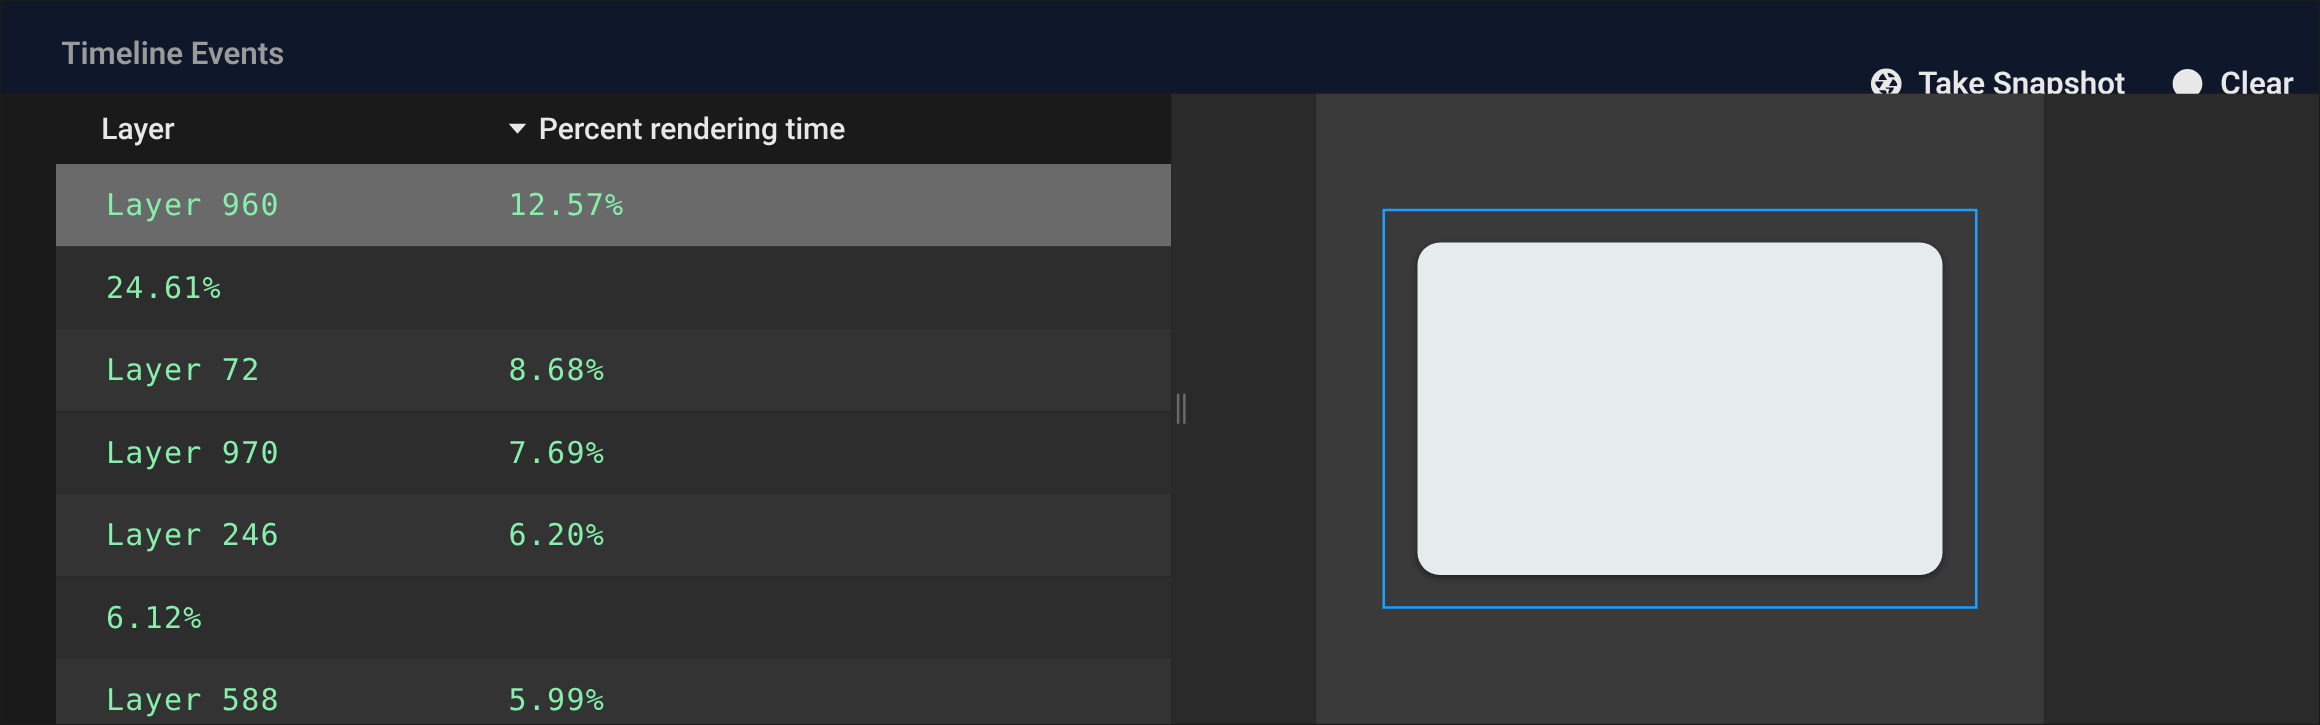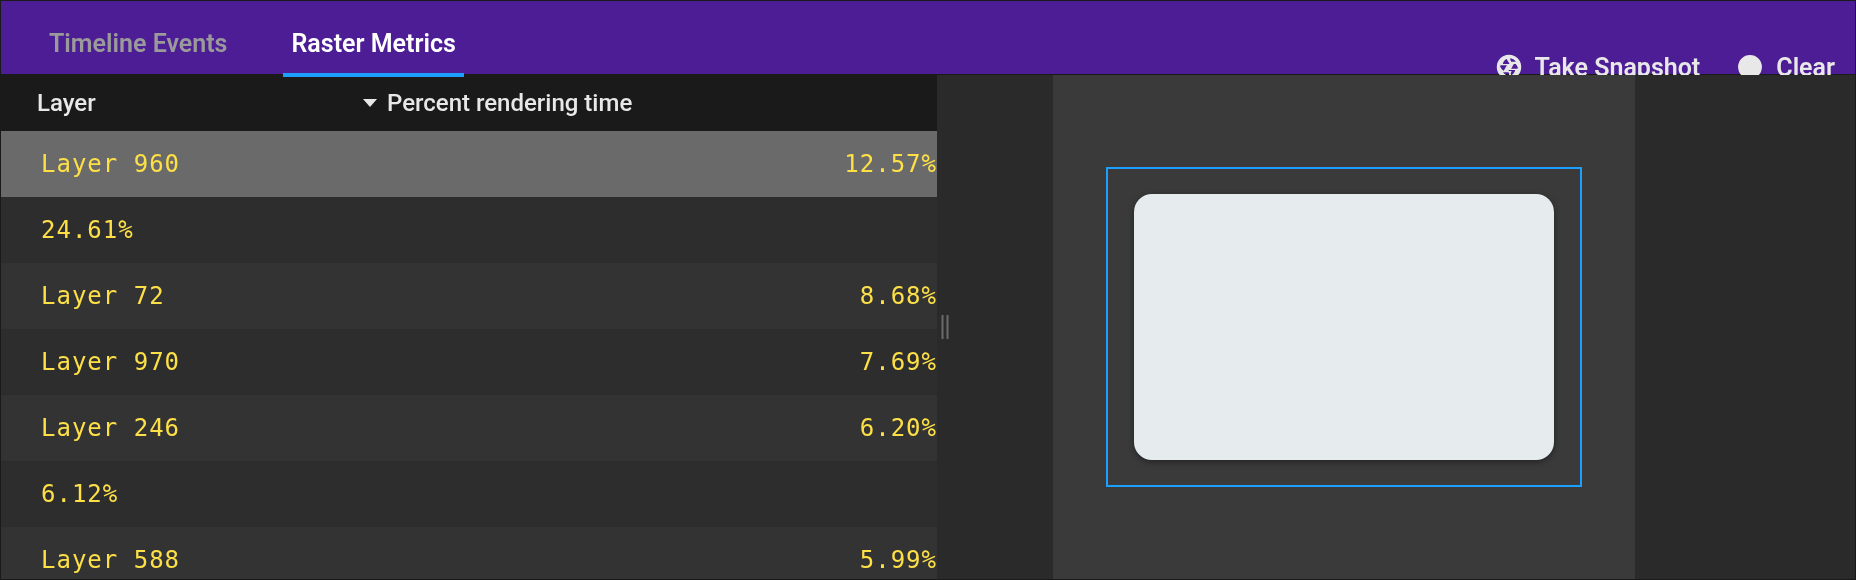--- a/index.html
+++ b/index.html
@@ -19,21 +19,21 @@
     width: 100%;
     height: 100%;
     display: flex;
     flex-direction: column;
     border: 1px solid #1a1a1a;
   }
   .tabbar {
     display: flex;
     align-items: center;
     height: 74px;
-    background: #4c1d95;
+    background: #0f172a;
     border-bottom: 1px solid #1a1a1a;
     padding: 12px 20px 0 40px;
   }
   .tabs {
     display: flex;
     gap: 48px;
     align-items: center;
     flex: 1;
   }
   .tab {
@@ -81,20 +81,21 @@
     flex: 1;
     display: flex;
     min-height: 0;
   }
   .table-pane {
     width: 936px;
     background: #1a1a1a;
     display: flex;
     flex-direction: column;
     min-height: 0;
+    padding-left: 44px;
   }
   .splitter {
     width: 16px;
     background: #2a2a2a;
     position: relative;
     cursor: col-resize;
   }
   .splitter-handle {
     position: absolute;
     top: 50%;
@@ -181,23 +182,22 @@
     border-radius: 6px;
   }
   .row {
     display: flex;
     align-items: center;
     height: 66px;
     padding-left: 40px;
     font-family: ui-monospace, SFMono-Regular, Menlo, Consolas, monospace;
     font-size: 24px;
     letter-spacing: 1px;
-    color: #fde047;
+    color: #86efac;
     cursor: pointer;
-    justify-content: space-between;
   }
   .row:nth-child(odd) {
     background: #333333;
   }
   .row:nth-child(even) {
     background: #2d2d2d;
   }
   .row.selected {
     background: #6a6a6a;
   }
@@ -208,21 +208,20 @@
   }
 </style>
 </head>
 <body>
 
 <div class="panel">
 
   <div class="tabbar">
     <div class="tabs">
       <div class="tab">Timeline Events</div>
-      <div class="tab active">Raster Metrics</div>
     </div>
     <div class="toolbar">
       <div class="tool-btn">
         <svg viewBox="0 0 24 24">
           <path d="M12 2a10 10 0 1 0 0 20 10 10 0 0 0 0-20zm0 2a8 8 0 0 1 6.93 4H13.5L12 4zm-2 .26L13.46 10H6.07A8 8 0 0 1 10 4.26zM4 12c0-.69.09-1.36.26-2H11l-3.46 6A7.96 7.96 0 0 1 4 12zm2.07 4h7.43L12 20a8 8 0 0 1-5.93-4zm7.93 3.74L10.54 14h7.39A8 8 0 0 1 14 19.74zM20 12c0 .69-.09 1.36-.26 2H13l3.46-6A7.96 7.96 0 0 1 20 12z"></path>
         </svg>
         <span>Take Snapshot</span>
       </div>
       <div class="tool-btn">
         <svg viewBox="0 0 24 24" fill="none" stroke-width="2.4">

